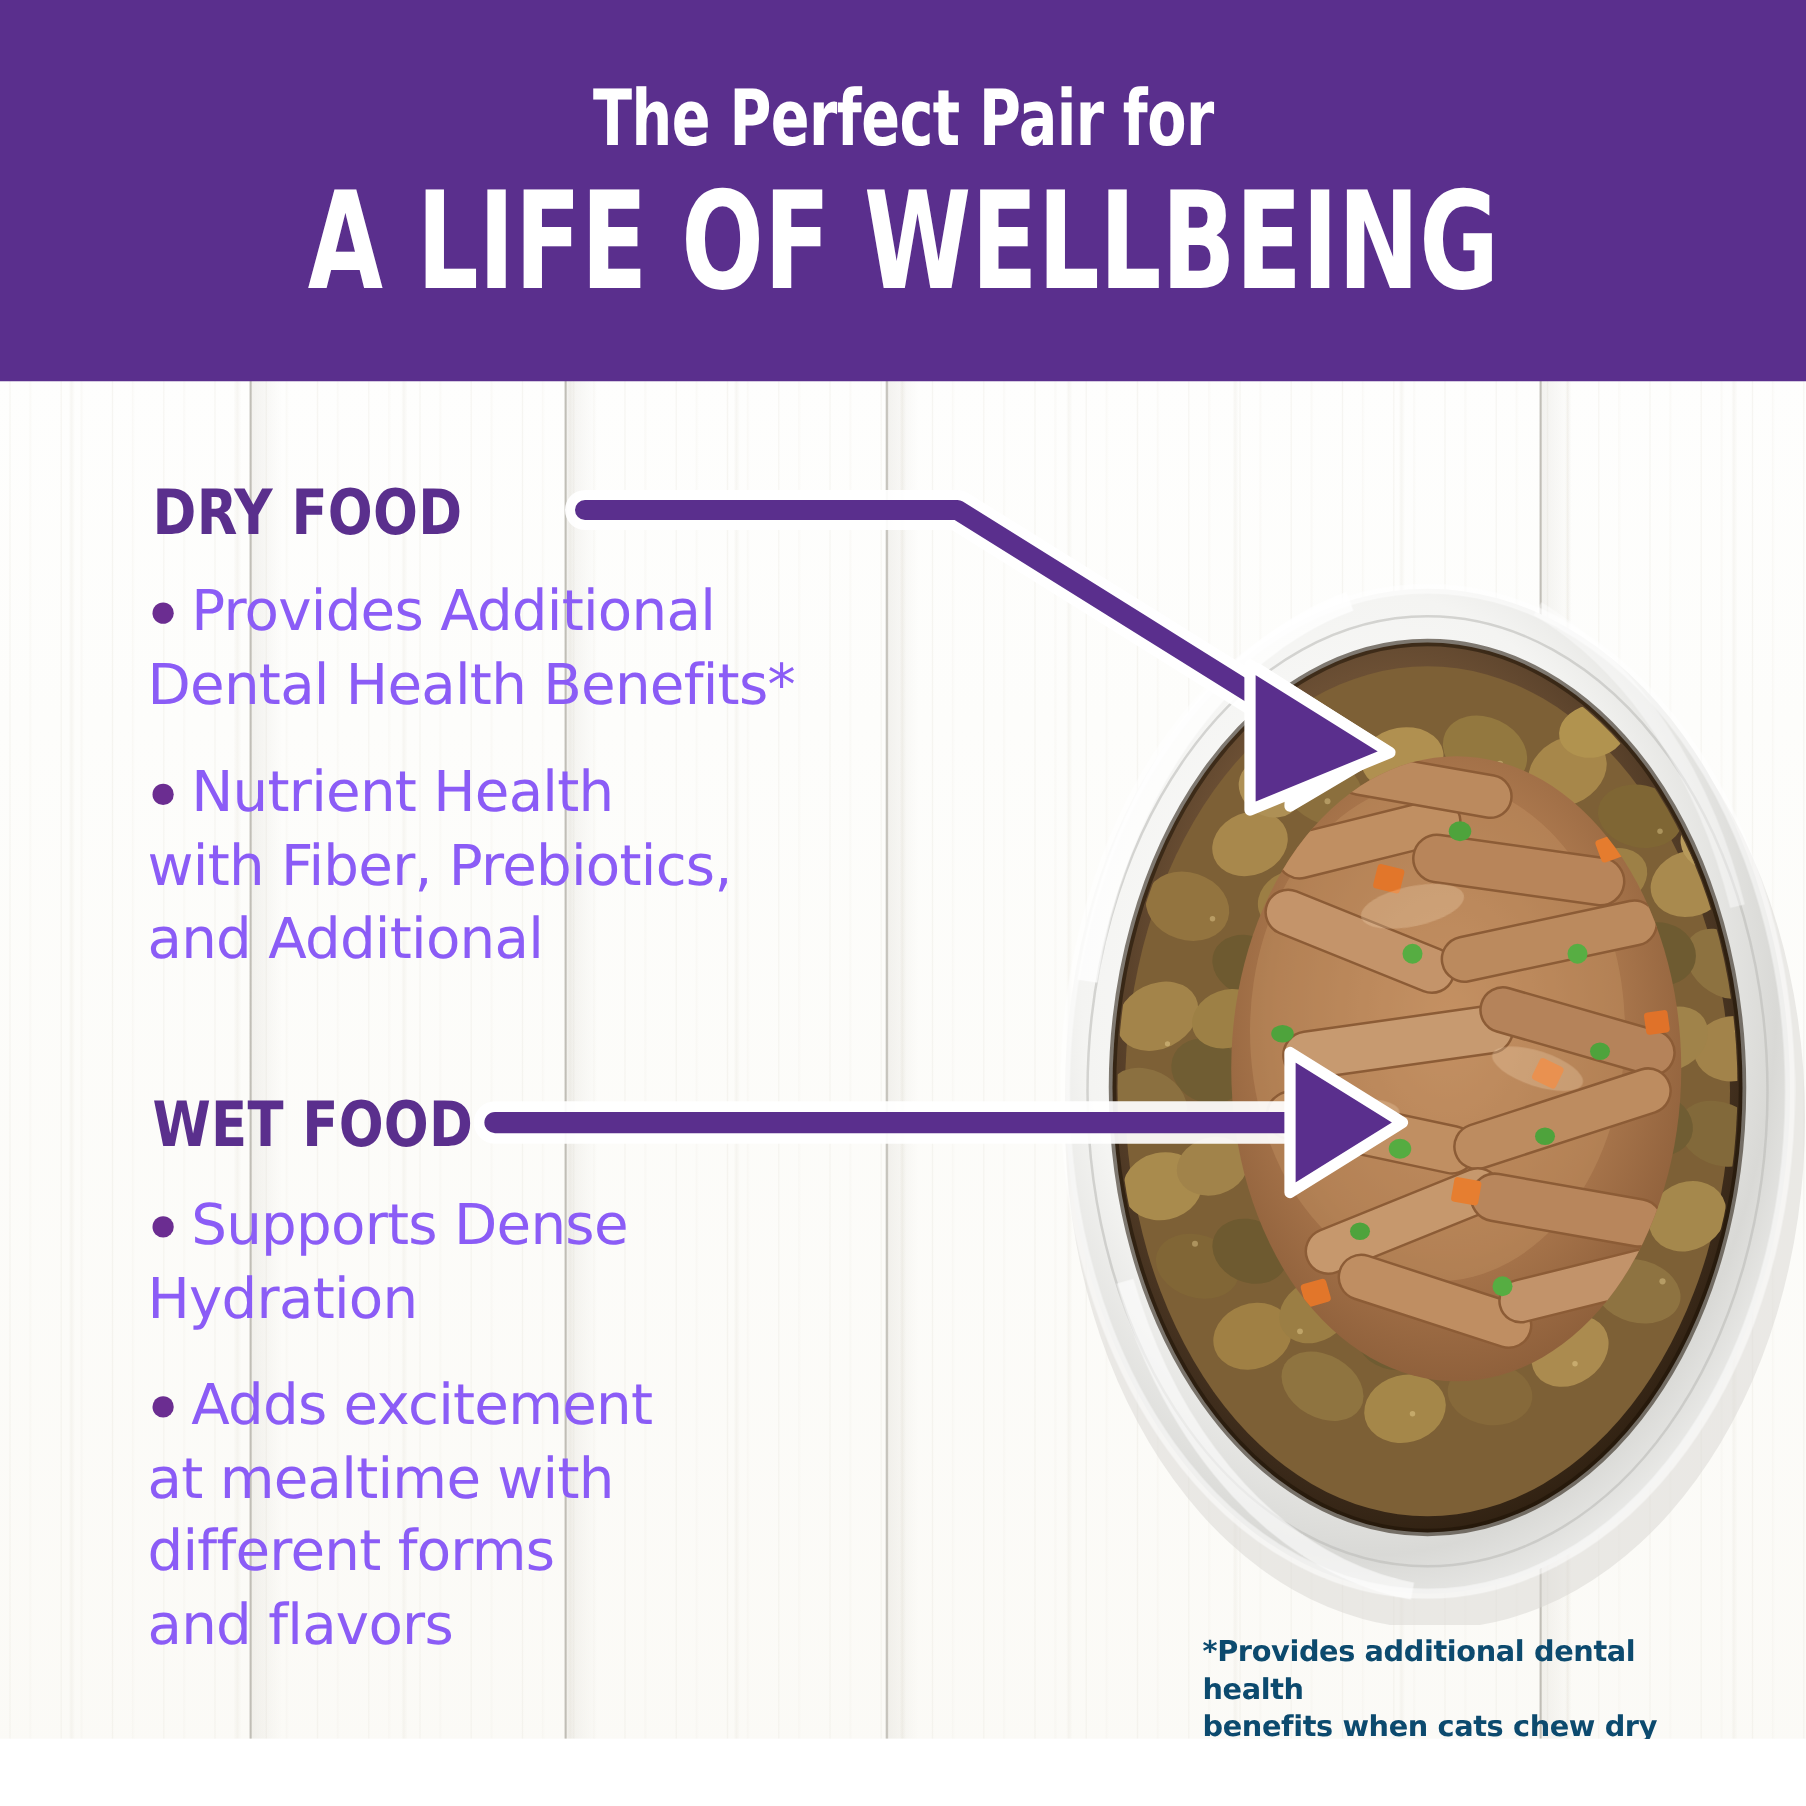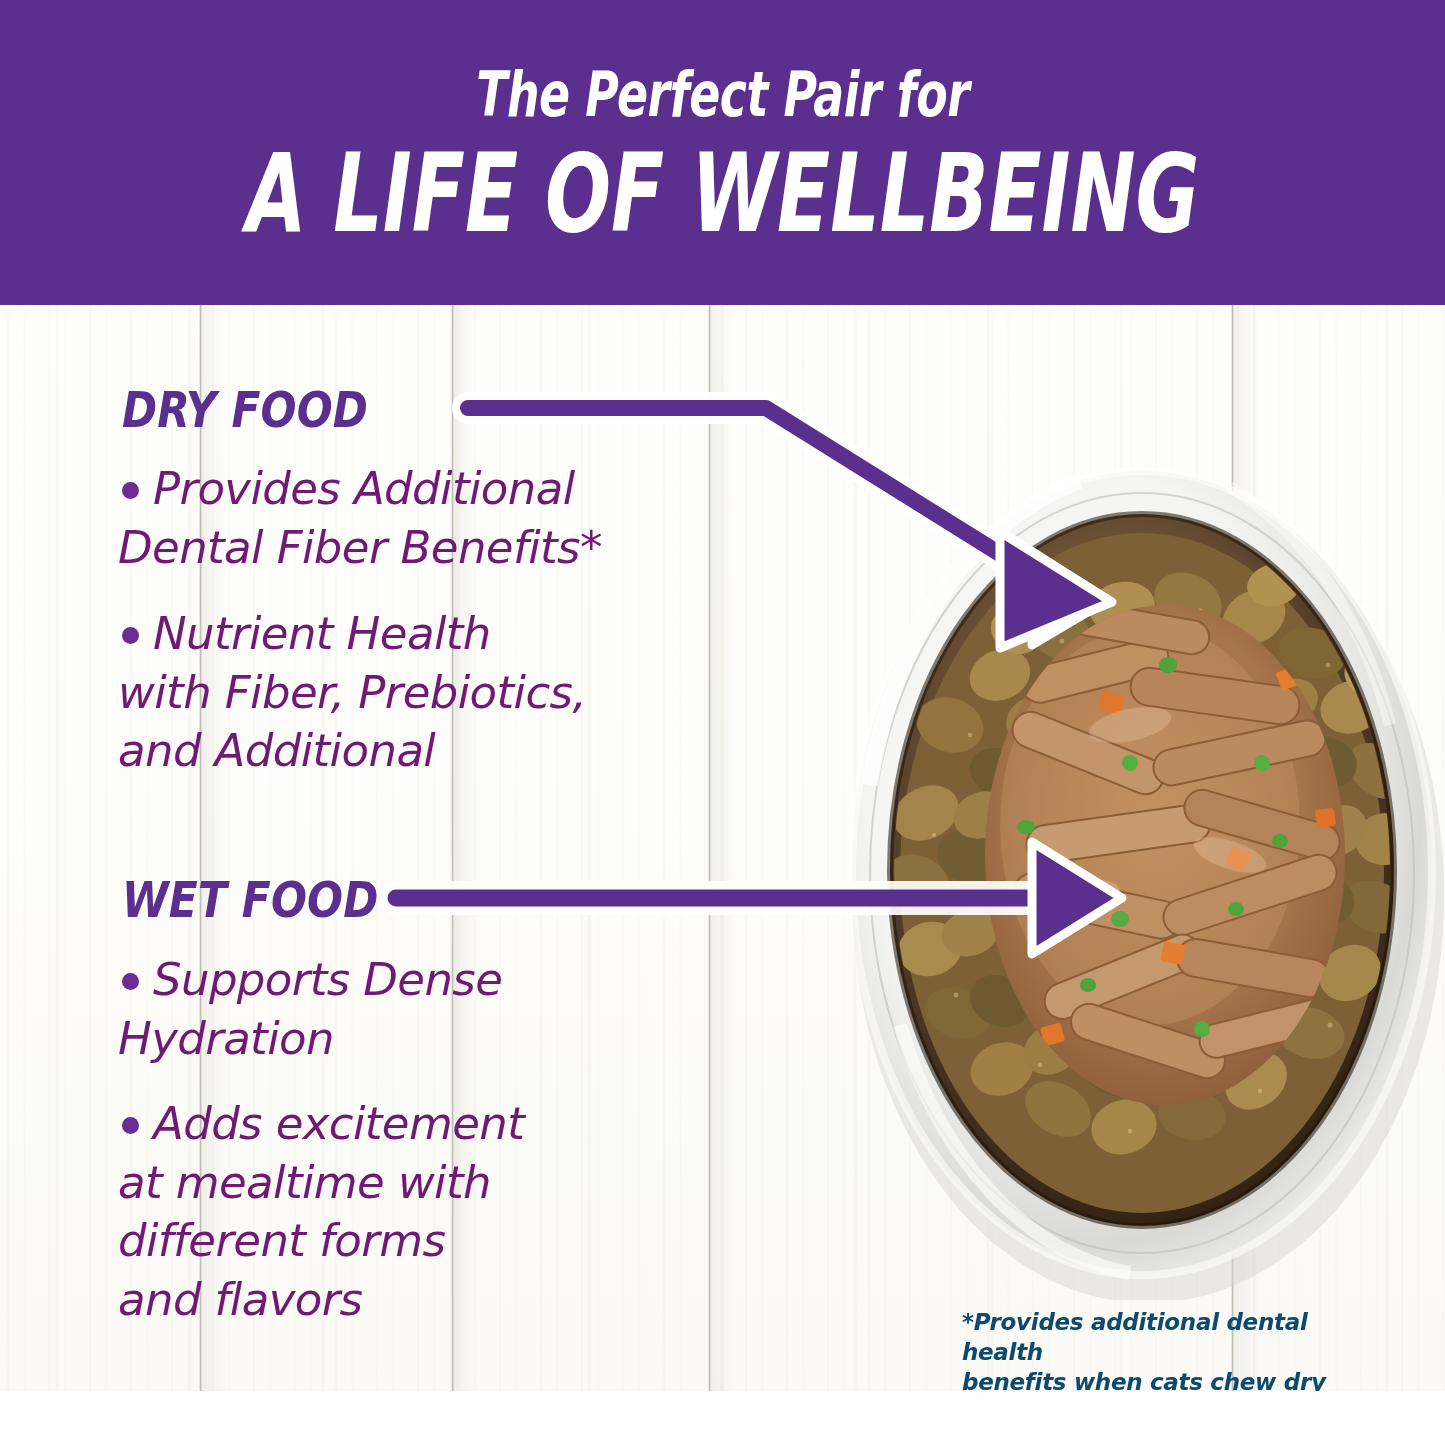--- a/index.html
+++ b/index.html
@@ -10,21 +10,20 @@
   body {
     font-family: "Liberation Sans", sans-serif;
   }
 
   #page {
     position: relative;
     width: 1445px;
     height: 1391px;
     overflow: hidden;
     background: #fbfbf9;
-    font-style: italic;
   }
 
   
   .wood-bg {
     position: absolute;
     left: 0;
     top: 0;
     width: 1445px;
     height: 1445px;
     background:
@@ -154,21 +153,21 @@
     font-family: "Liberation Sans Narrow", "DejaVu Sans Condensed", "Liberation Sans", sans-serif;
     font-weight: bold;
     font-size: 50px;
     letter-spacing: 0.2px;
     transform: scaleX(0.94);
     transform-origin: left center;
     white-space: nowrap;
   }
   .bullet-block {
     position: absolute;
-    color: #701a75;
+    color: #8b5cf6;
     font-family: "DejaVu Sans", "Liberation Sans", sans-serif;
     font-size: 45px;
     font-weight: 500;
     line-height: 1.30;
     letter-spacing: -0.6px;
     width: 700px;
   }
   .bullet-block .dot {
     display: inline-block;
     width: 17px;
@@ -415,21 +414,21 @@
       <polygon points="1122,898 1032,842 1032,954" fill="#5a2f8d" stroke="#ffffff" stroke-width="9" stroke-linejoin="round"></polygon>
     </g>
   </svg>
 
   <div class="content">
 
     <div class="section-heading" style="left:122px; top:76px;">DRY FOOD</div>
 
     <div class="bullet-block" style="left:118px; top:155px;">
       <span class="dot"></span><span>Provides Additional</span><br>
-      <span>Dental Fiber Benefits*</span>
+      <span>Dental Health Benefits*</span>
     </div>
 
     <div class="bullet-block" style="left:118px; top:300px;">
       <span class="dot"></span><span>Nutrient Health</span><br>
       <span>with Fiber, Prebiotics,</span><br>
       <span>and Additional</span>
     </div>
 
     <div class="section-heading" style="left:122px; top:566px;">WET FOOD</div>
 

